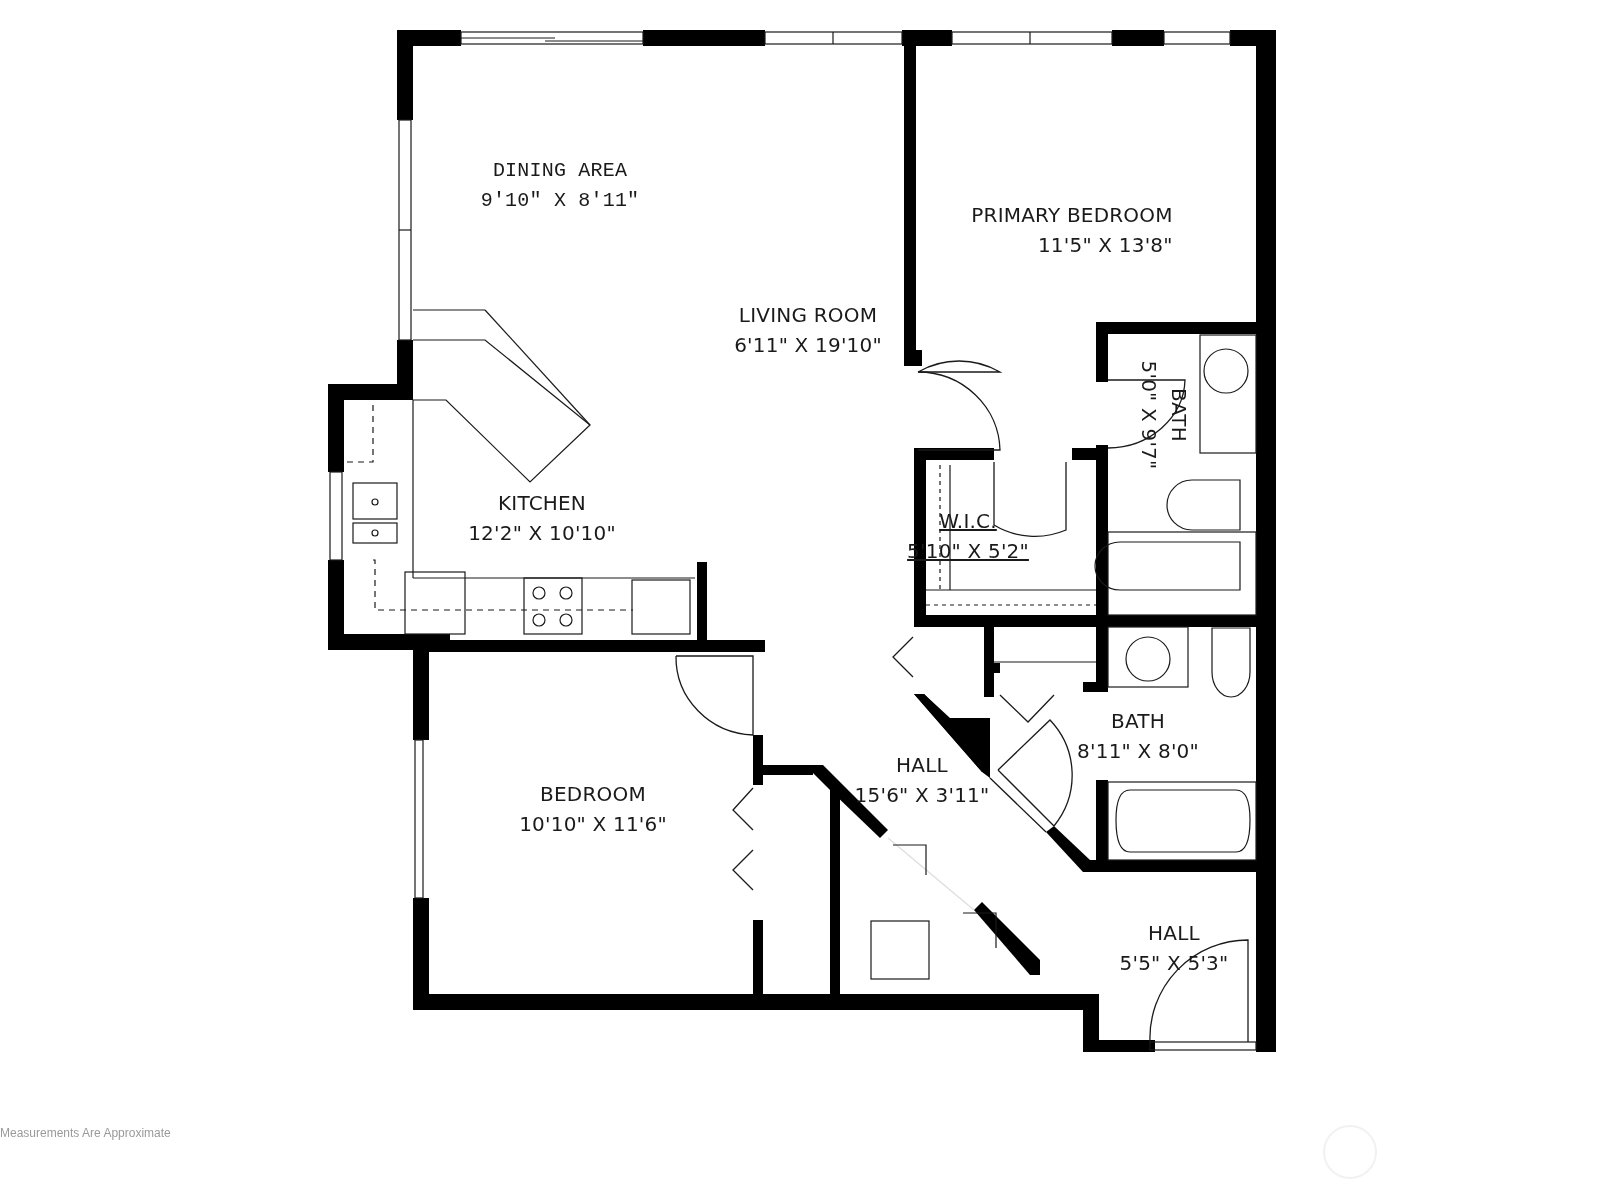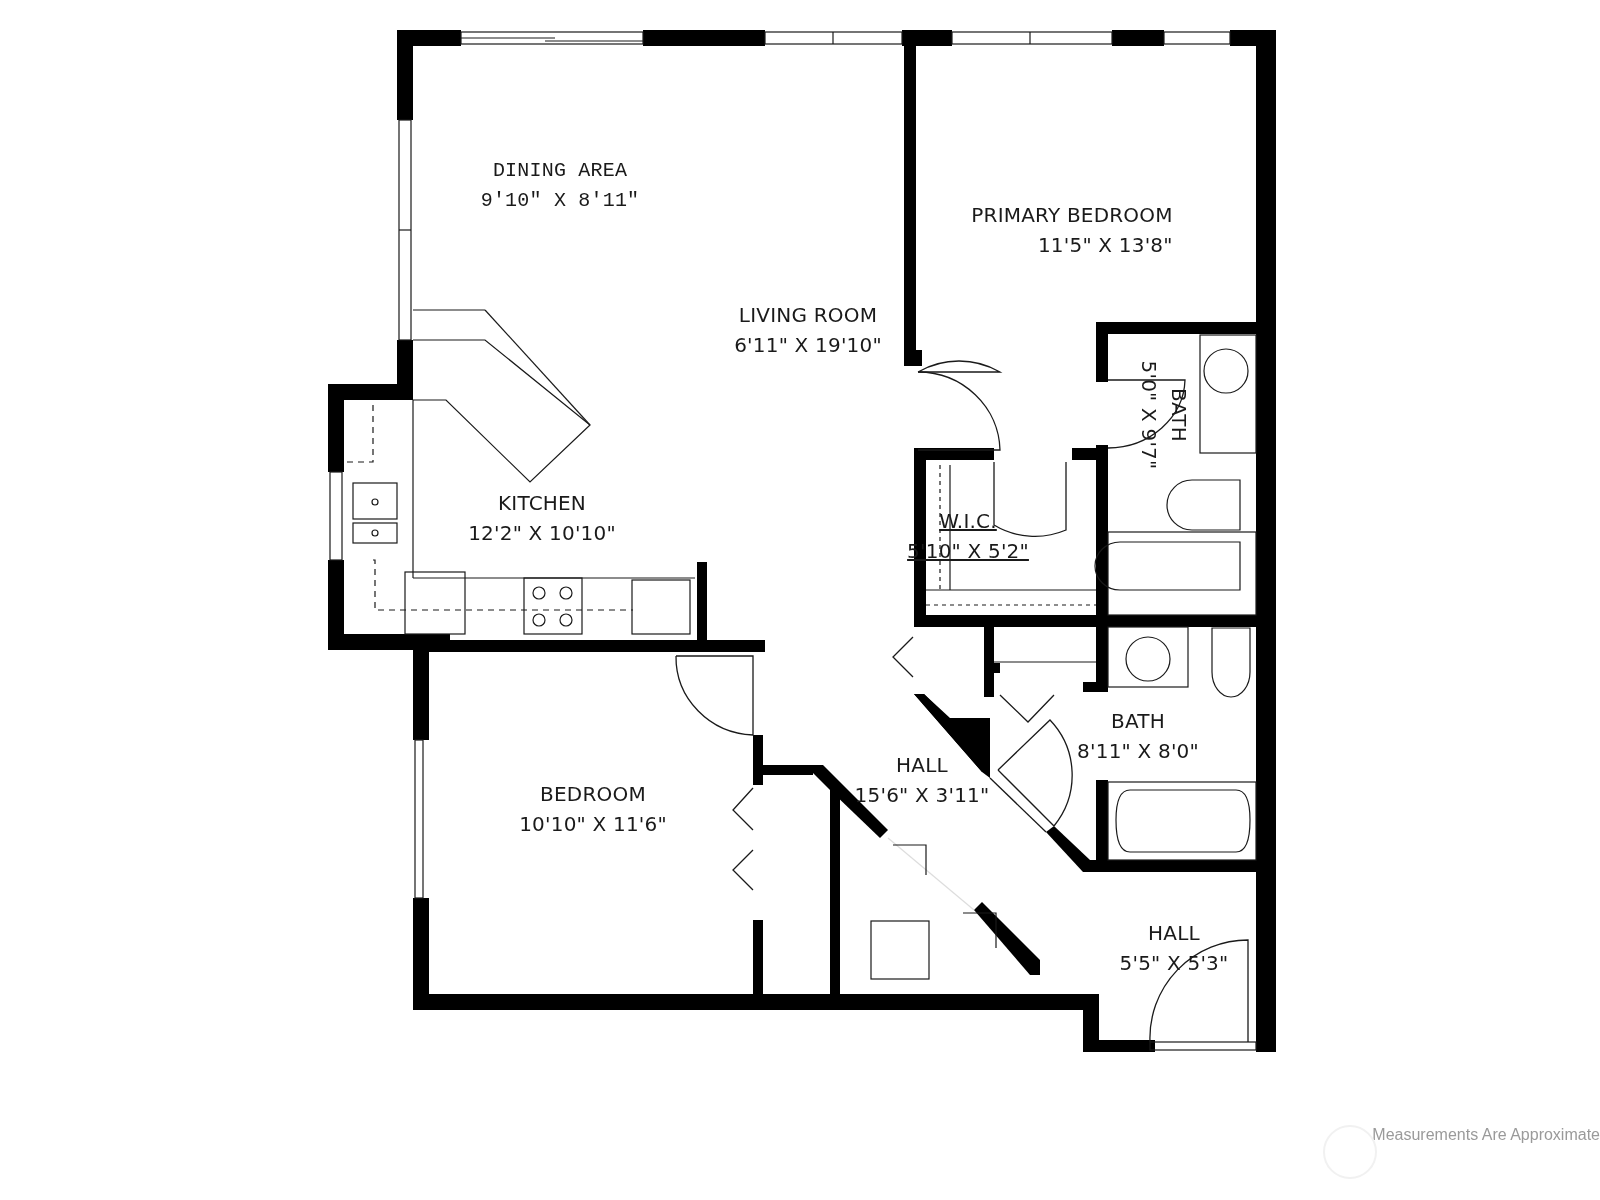--- a/index.html
+++ b/index.html
@@ -1,21 +1,21 @@
 <!DOCTYPE html>
 <html><head>
 <meta charset="utf-8">
 <style>
   html, body { margin:0; padding:0; background:#ffffff; }
   body { width:1600px; height:1200px; position:relative; overflow:hidden; font-family:"DejaVu Sans", sans-serif; }
   #plan { position:absolute; left:0; top:0; }
   .room-label { position:absolute; text-align:center; color:#1a1a1a; font-size:20px; line-height:30px; letter-spacing:0.2px; white-space:nowrap; transform:translateX(-50%); font-family:"DejaVu Sans", sans-serif; }
   .room-label span { display:block; }
   .vertical { transform:translateX(-50%) rotate(90deg); transform-origin:center center; }
-  .footer { position:absolute; left:0; width:1600px; top:1126px; text-align:right; color:#9a9a9a; font-size:16px; font-family:"Liberation Sans", sans-serif; }
+  .footer { position:absolute; left:0; width:1600px; top:1126px; text-align:left; color:#9a9a9a; font-size:12px; font-family:"Liberation Sans", sans-serif; }
   .badge { position:absolute; left:1323px; top:1125px; width:50px; height:50px; border-radius:50%; border:2px solid #f1f1f1; }
 </style>
 </head>
 <body>
 
 <svg id="plan" width="1600" height="1200" viewBox="0 0 1600 1200" xmlns="http://www.w3.org/2000/svg">
   <g fill="#000">
 
     <rect x="397" y="30" width="64" height="16"></rect>
     <rect x="643" y="30" width="122" height="16"></rect>

